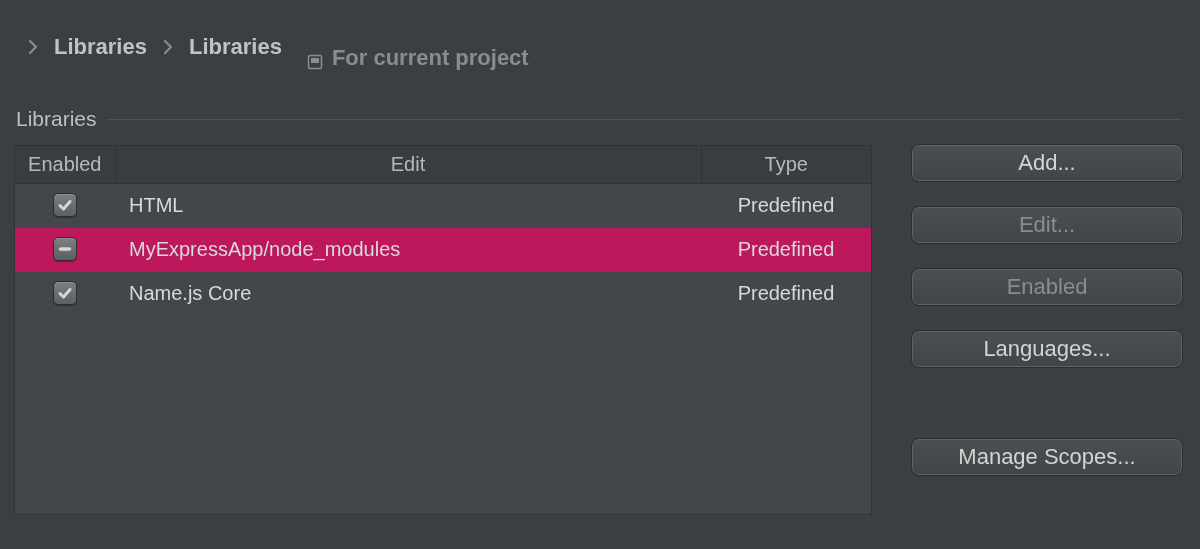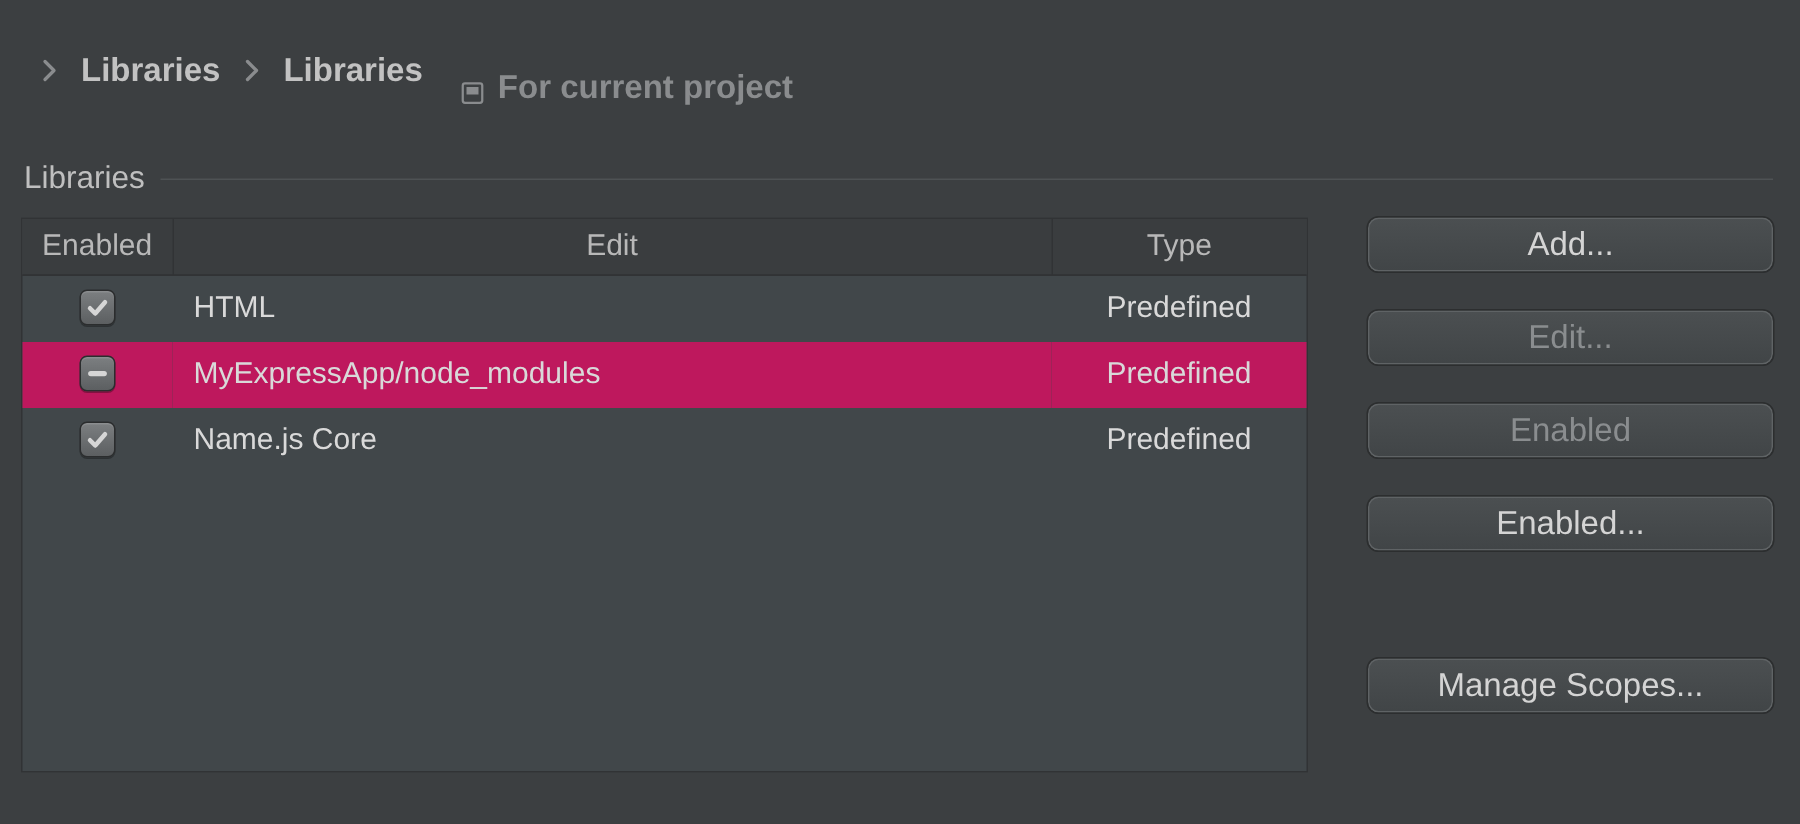--- a/index.html
+++ b/index.html
@@ -198,19 +198,19 @@
               <td class="type">Predefined</td>
             </tr>
           </tbody>
       </table>
     </div>
 
     <div class="btns">
       <div class="btn">Add...</div>
       <div class="btn disabled">Edit...</div>
       <div class="btn disabled">Enabled</div>
-      <div class="btn">Enabled...</div>
+      <div class="btn">Languages...</div>
       <div class="spacer"></div>
       <div class="btn">Manage Scopes...</div>
     </div>
   </div>
 
 </div>
 
 </body></html>

